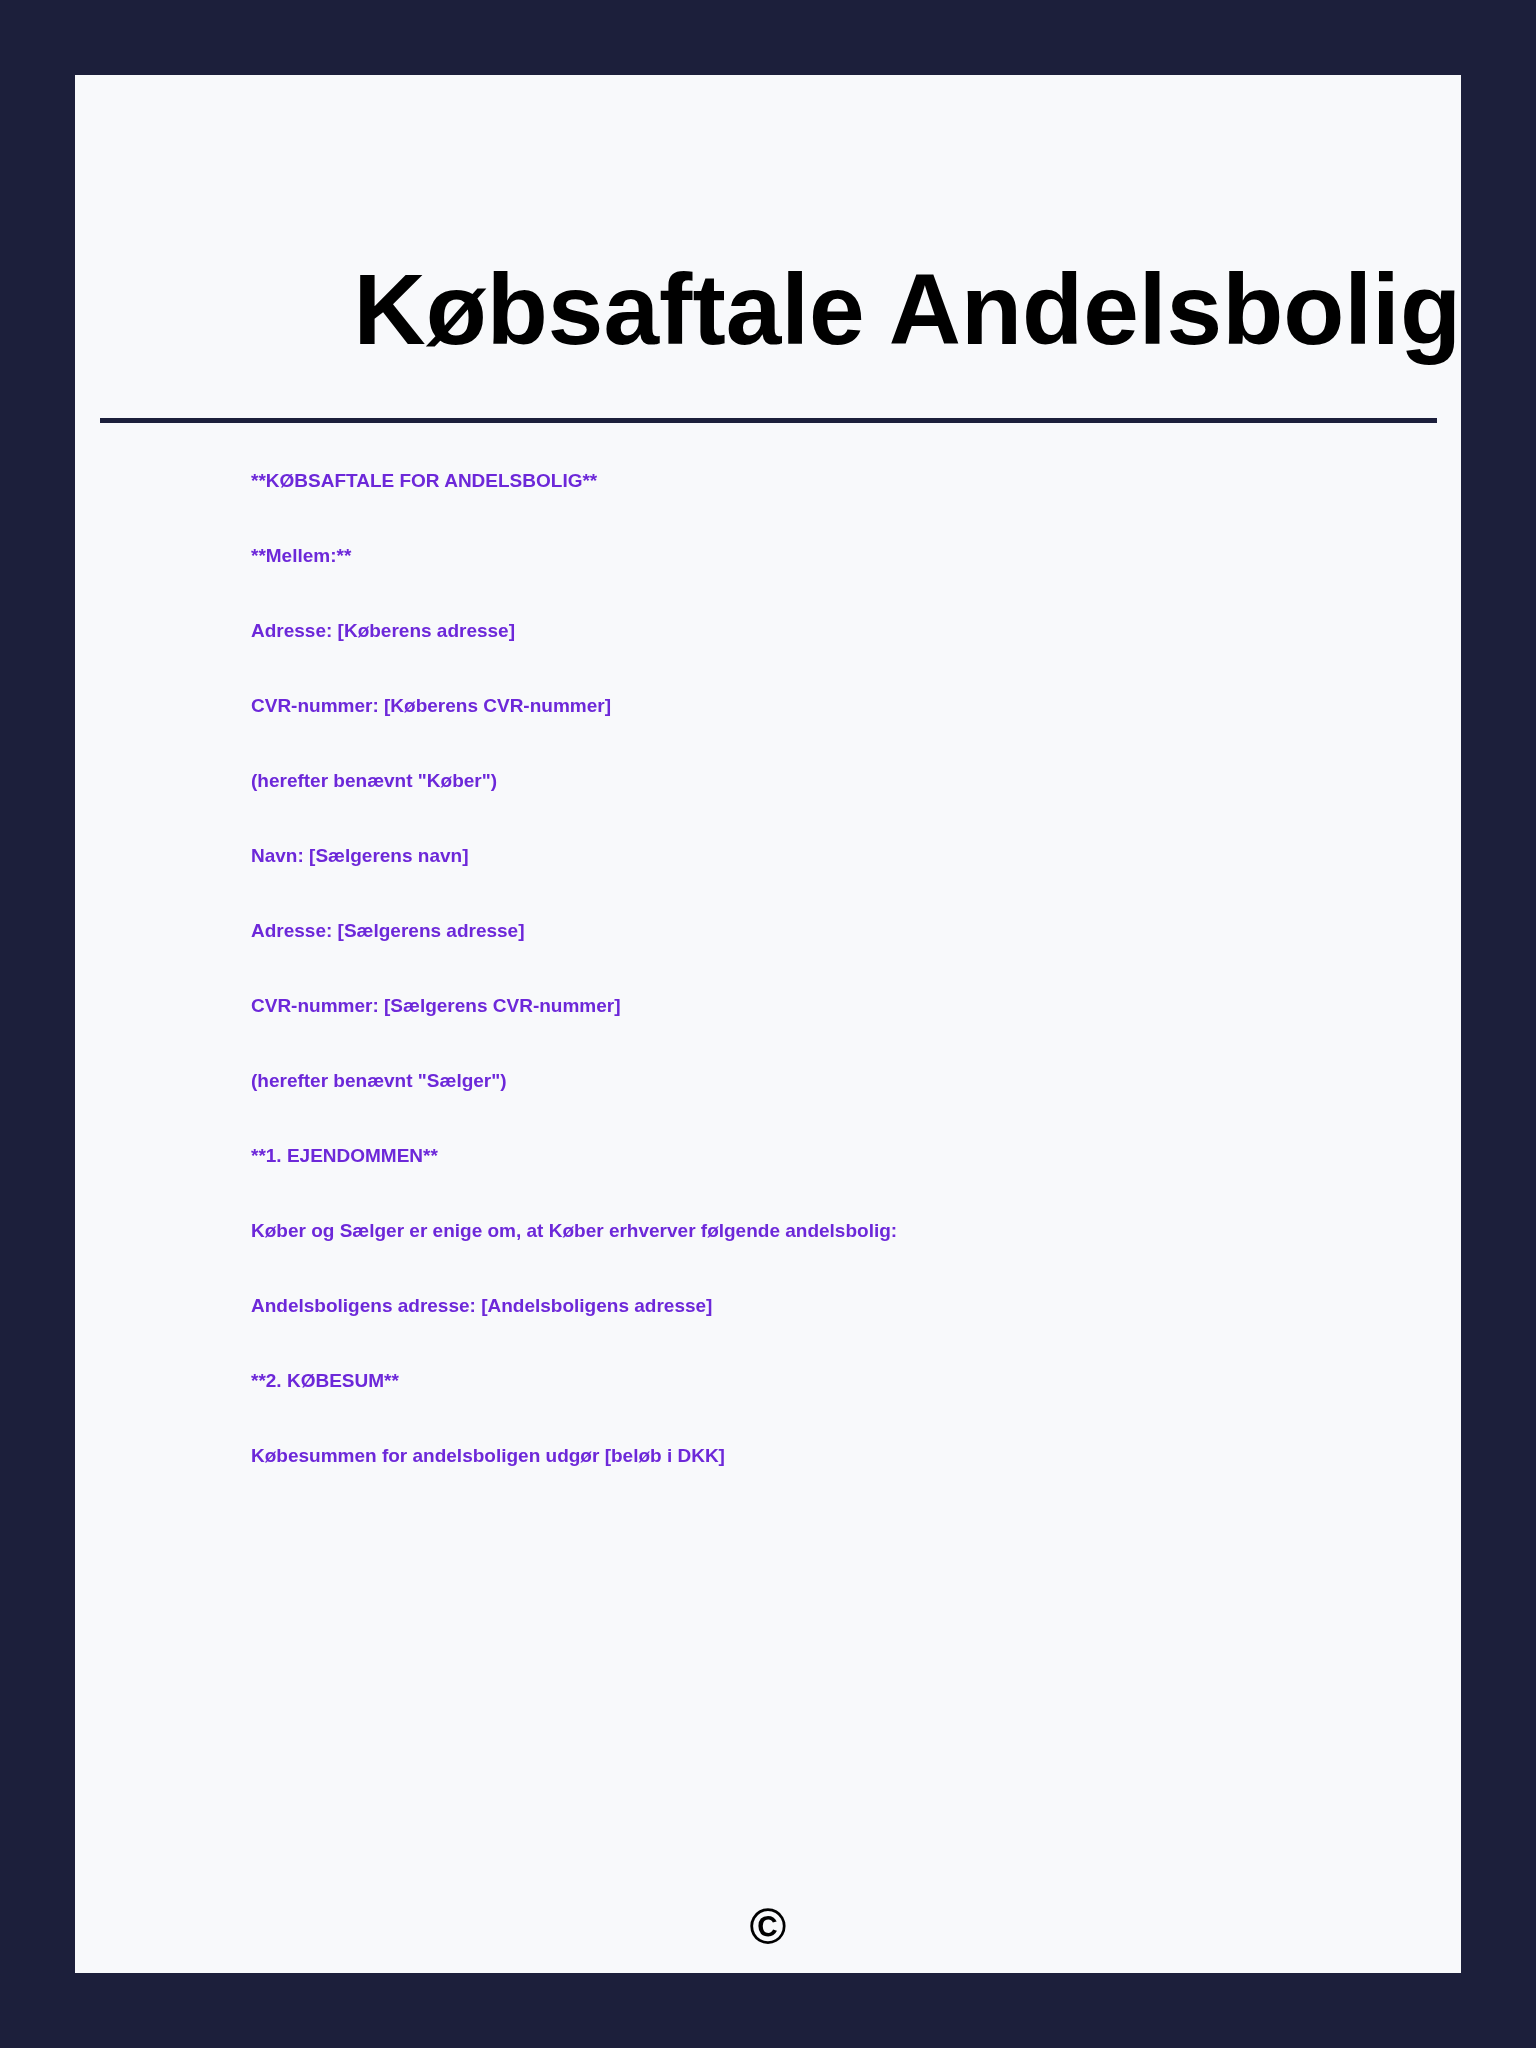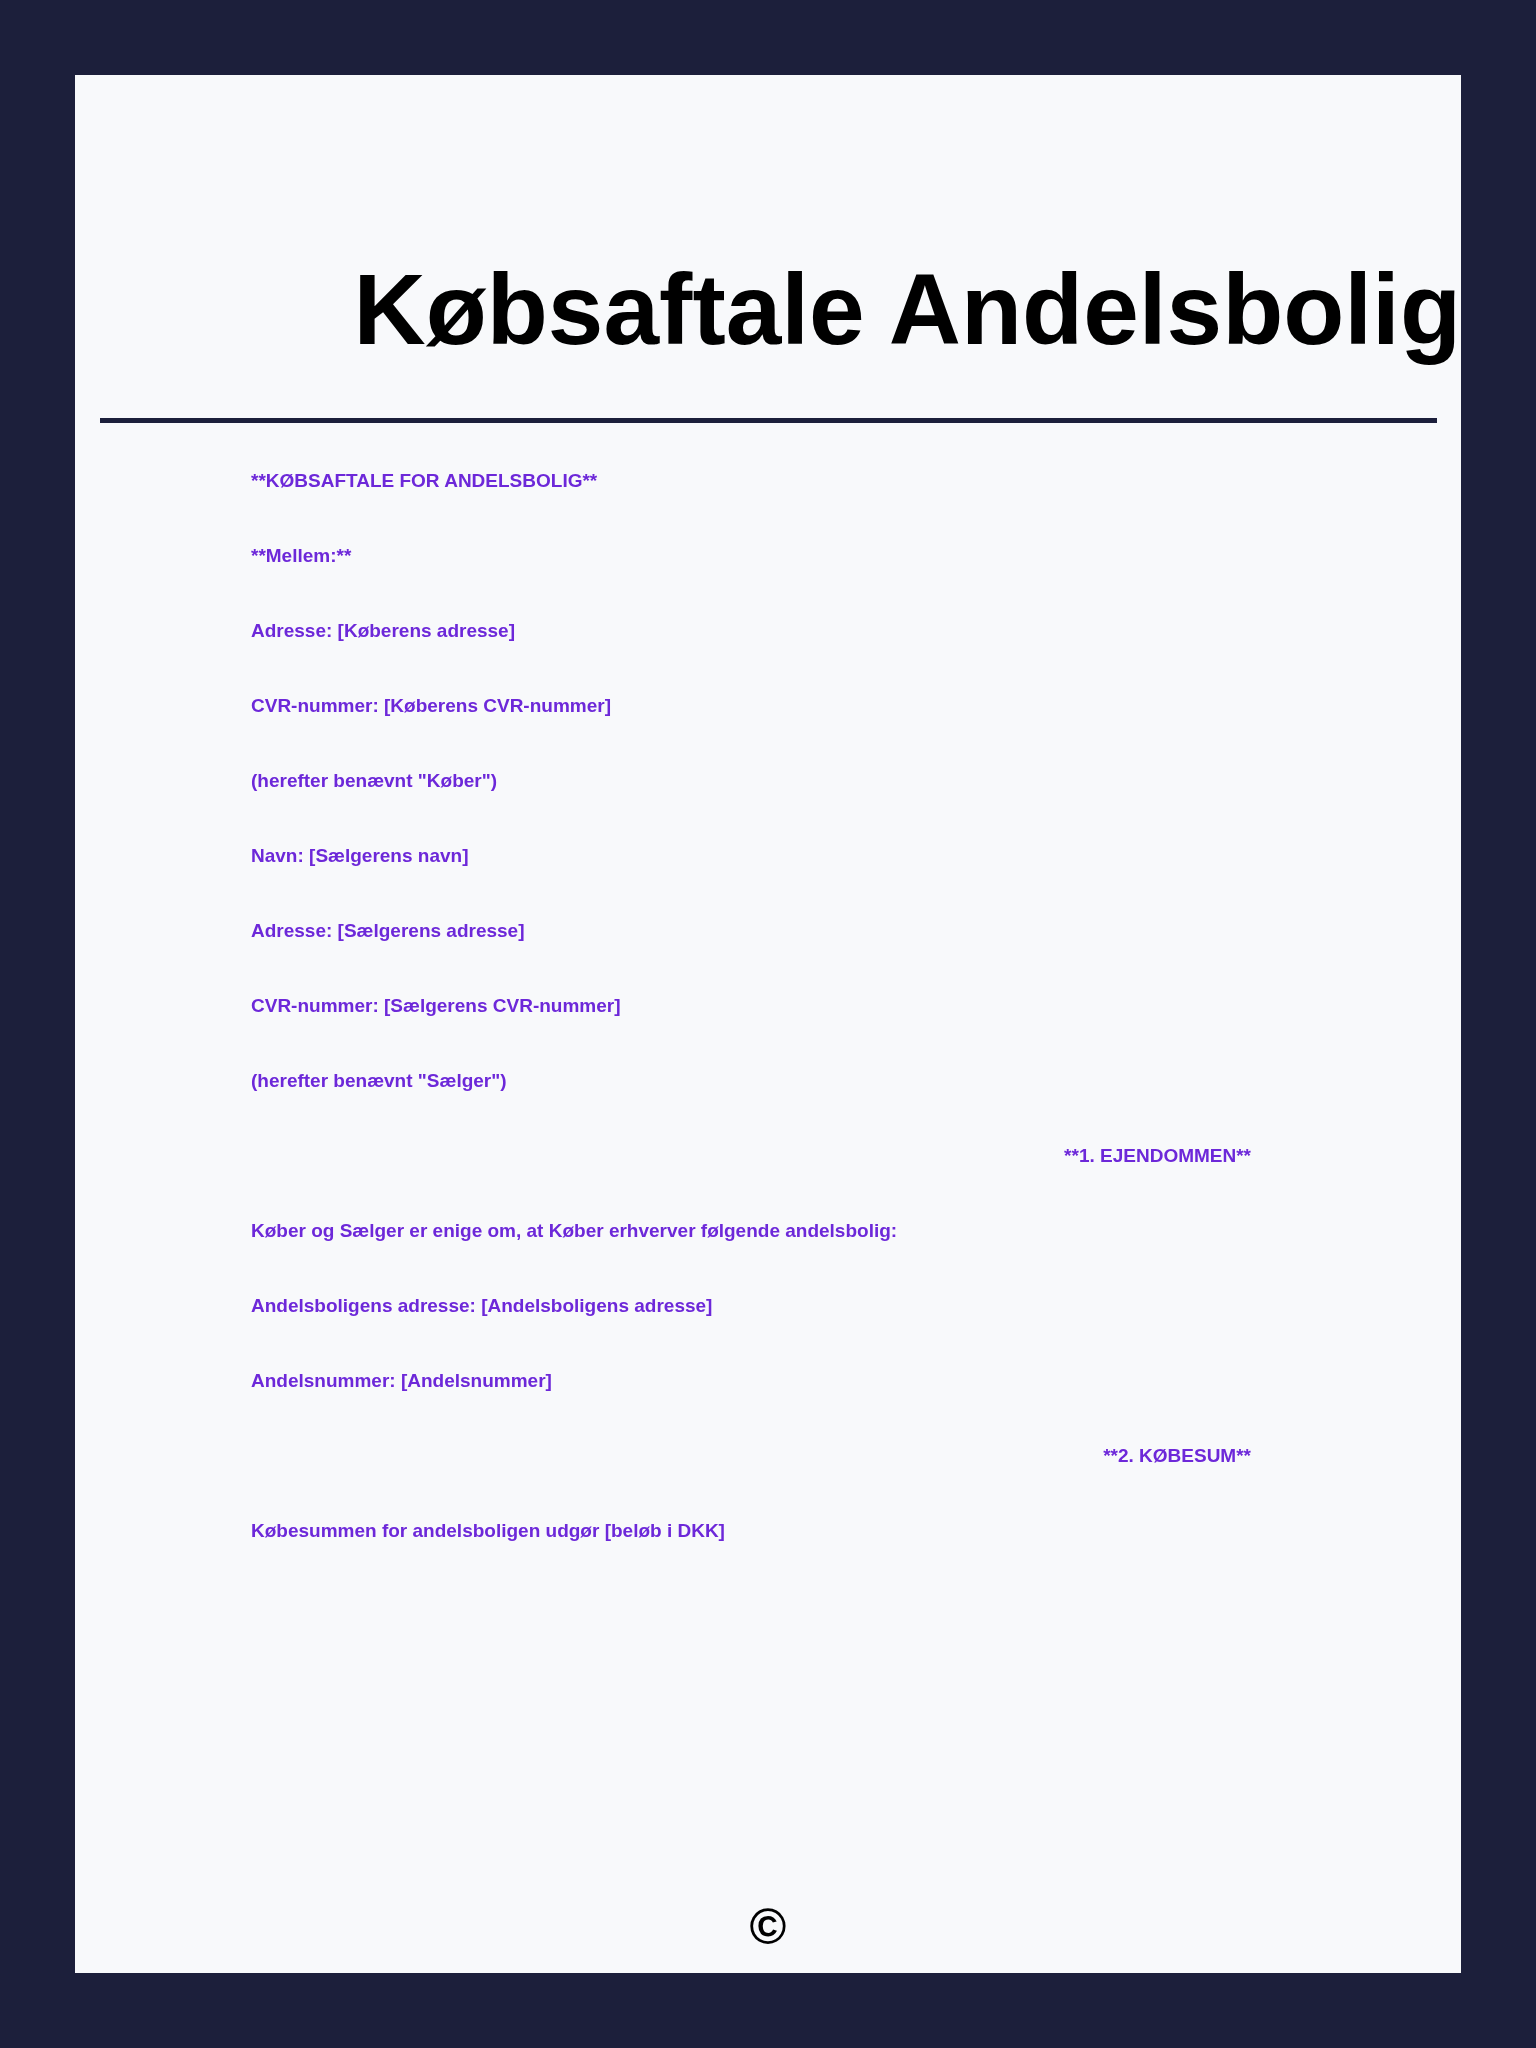--- a/index.html
+++ b/index.html
@@ -56,21 +56,20 @@
     margin: 0 0 53px 0;
     font-family: "Liberation Sans", sans-serif;
     font-weight: 700;
     font-size: 19px;
     line-height: 22px;
     color: #6d28d9;
     white-space: nowrap;
   }
   .body p.section {
     margin-top: 77px;
-    text-align: right;
   }
   .copyright {
     position: absolute;
     left: 0;
     width: 100%;
     top: 1822px;
     text-align: center;
     font-family: "Liberation Sans", sans-serif;
     font-weight: 700;
     font-size: 50px;
@@ -92,20 +91,19 @@
     <p>CVR-nummer: [Køberens CVR-nummer]</p>
     <p>(herefter benævnt "Køber")</p>
     <p>Navn: [Sælgerens navn]</p>
     <p>Adresse: [Sælgerens adresse]</p>
     <p>CVR-nummer: [Sælgerens CVR-nummer]</p>
     <p>(herefter benævnt "Sælger")</p>
 
     <p class="section" style="margin-top:24px">**1. EJENDOMMEN**</p>
     <p>Køber og Sælger er enige om, at Køber erhverver følgende andelsbolig:</p>
     <p>Andelsboligens adresse: [Andelsboligens adresse]</p>
-    <p>Andelsnummer: [Andelsnummer]</p>
 
     <p class="section" style="margin-top:21px">**2. KØBESUM**</p>
     <p>Købesummen for andelsboligen udgør [beløb i DKK]</p>
   </div>
 
   <div class="copyright">©</div>
 </div>
 
 </body></html>

